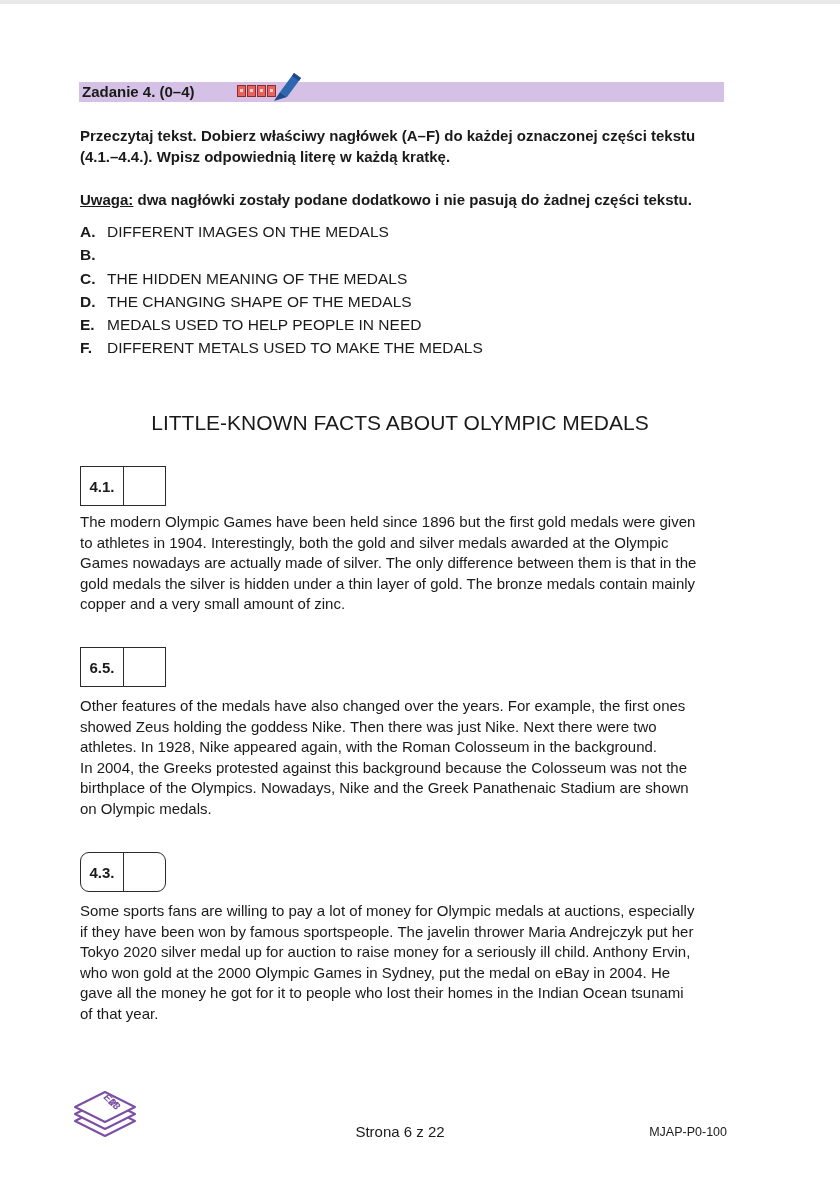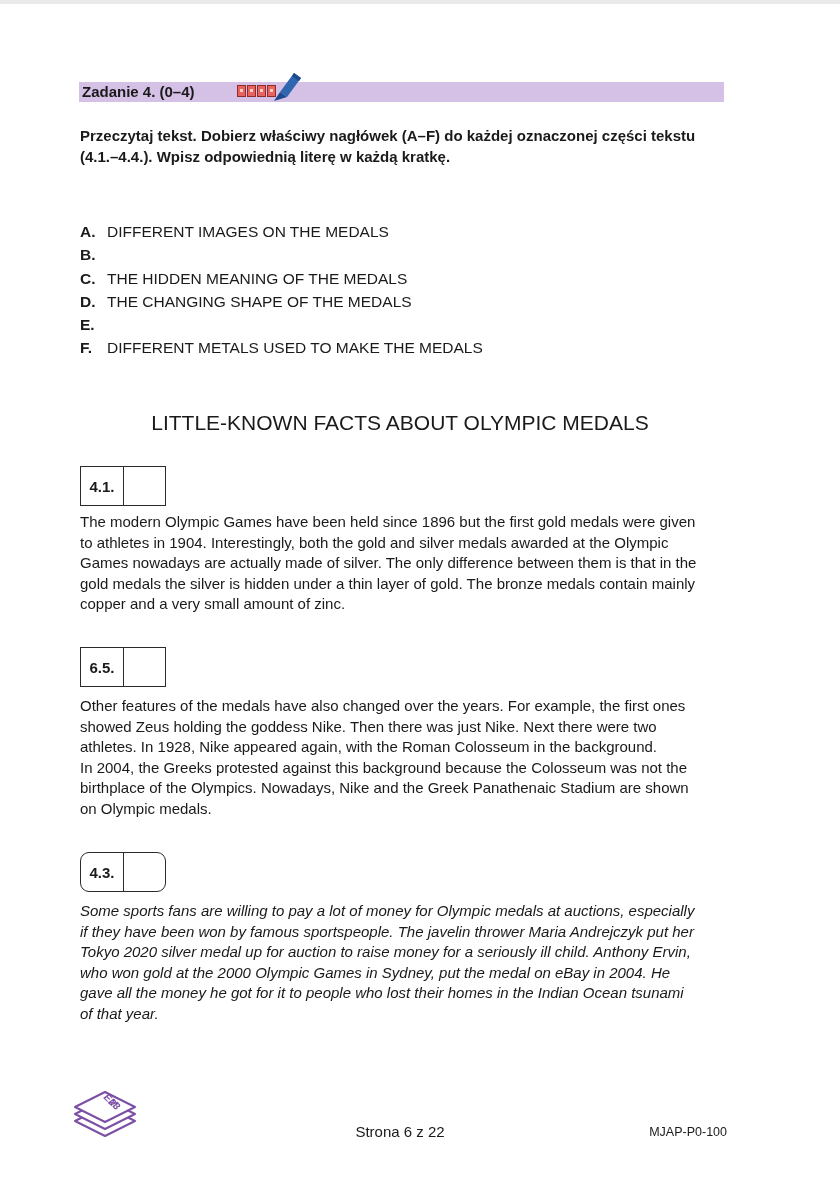--- a/index.html
+++ b/index.html
@@ -71,21 +71,21 @@
   .paragraph{
     left:80px;top:0;width:660px;
     font-size:15px;line-height:20.6px;
     white-space:pre-line;
   }
   .box-1{left:80px;top:462px;}
   .para-1{top:508px;}
   .box-2{left:80px;top:643px;}
   .para-2{top:692px;}
   .box-3{left:80px;top:848px;border-radius:9px;}
-  .para-3{top:897px;font-style:italic;}
+  .para-3{top:897px;}
   .footer-logo{left:72px;top:1084px;}
   .footer-page{
     left:80px;top:1119px;width:640px;
     text-align:center;font-size:15px;
   }
   .footer-code{
     left:80px;top:1121px;width:647px;
     text-align:right;font-size:12.5px;
   }
   .logo-text{
@@ -113,40 +113,42 @@
     <svg class="pen-svg" width="34" height="38" viewBox="0 0 34 38">
       <polygon points="10,26 24,7 31,12 17,31" style="fill:var(--pen-blue,#2f66b0)"></polygon>
       <polygon points="4,35 10,26 17,31" style="fill:var(--pen-blue-dark,#1d4a8c)"></polygon>
       <polygon points="22,10 29,15 31,12 24,7" style="fill:var(--pen-blue-dark,#1d4a8c)"></polygon>
     </svg>
   </div>
 
   <div class="abs instructions">
     <div>Przeczytaj tekst. Dobierz właściwy nagłówek (A–F) do każdej oznaczonej części tekstu
 (4.1.–4.4.). Wpisz odpowiednią literę w każdą kratkę.</div>
+    <div><span class="note-label">Uwaga:</span><span> dwa nagłówki zostały podane dodatkowo i nie pasują do żadnej części tekstu.</span></div>
   </div>
 
   <div class="abs headings-list">
     <div class="heading-row">
       <span class="heading-letter">A.</span>
       <span>DIFFERENT IMAGES ON THE MEDALS</span>
     </div>
     <div class="heading-row">
       <span class="heading-letter">B.</span>
     </div>
     <div class="heading-row">
       <span class="heading-letter">C.</span>
       <span>THE HIDDEN MEANING OF THE MEDALS</span>
     </div>
     <div class="heading-row">
       <span class="heading-letter">D.</span>
       <span>THE CHANGING SHAPE OF THE MEDALS</span>
     </div>
     <div class="heading-row">
       <span class="heading-letter">E.</span>
+      <span>MEDALS USED TO HELP PEOPLE IN NEED</span>
     </div>
     <div class="heading-row">
       <span class="heading-letter">F.</span>
       <span>DIFFERENT METALS USED TO MAKE THE MEDALS</span>
     </div>
   </div>
 
   <div class="abs reading-title">LITTLE-KNOWN FACTS ABOUT OLYMPIC MEDALS</div>
 
   <div class="abs answer-box box-1">

